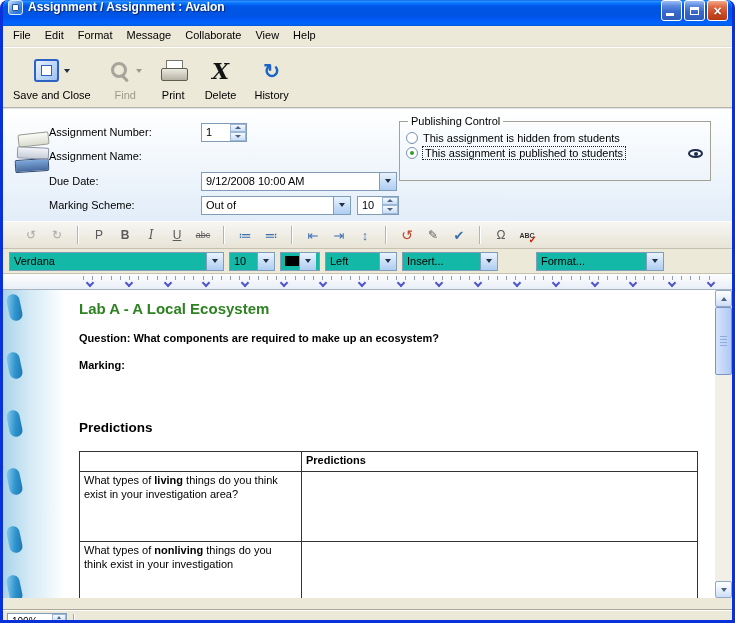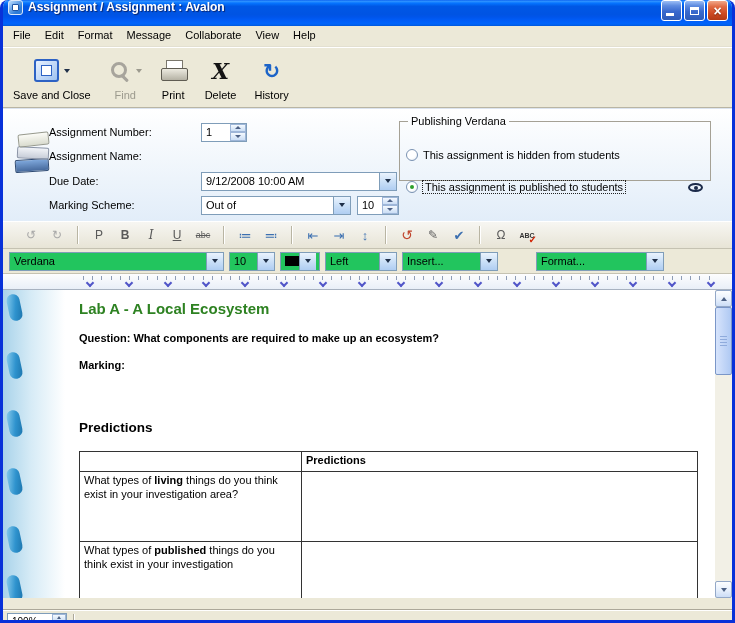--- a/index.html
+++ b/index.html
@@ -68,21 +68,21 @@
   .field .ftext{padding-left:4px;flex:1;white-space:nowrap;overflow:hidden;}
   .spin{width:16px;height:17px;display:flex;flex-direction:column;flex:none;margin:0;}
   .spin-b{flex:1;border:1px solid #9EB6D8;background:linear-gradient(180deg,#F4F9FE,#CBDEF5);display:flex;align-items:center;justify-content:center;}
   .spin-b .tri-up{border-bottom-color:#4D6185;border-left-width:3px;border-right-width:3px;border-bottom-width:3.5px;}
   .spin-b .tri-dn{border-top-color:#4D6185;border-left-width:3px;border-right-width:3px;border-top-width:3.5px;}
   .combo-btn{width:17px;height:100%;flex:none;border-left:1px solid #7F9DB9;display:flex;align-items:center;justify-content:center;
     background:linear-gradient(180deg,#EAF3FD 0%,#CBE0F7 50%,#AFCDF2 100%);}
   input.text-input{height:19px;border:1px solid #7F9DB9;font-family:"Liberation Sans",sans-serif;font-size:11px;padding:0 4px;}
   .pubbox{position:absolute;left:396px;top:6px;width:312px;height:66px;border:1px solid #A5A195;margin:0;padding:2px 6px 4px 6px;}
   .pubbox legend{font-size:11px;padding:0 3px;margin-left:2px;}
-  .radio-row{display:flex;align-items:center;gap:5px;margin-top:20px;}
+  .radio-row{display:flex;align-items:center;gap:5px;margin-top:3px;}
   .radio{width:12px;height:12px;border-radius:50%;border:1px solid #7A92B2;background:radial-gradient(circle at 35% 30%,#FFFFFF 55%,#D8E2EE);flex:none;position:relative;}
   .radio.checked::after{content:'';position:absolute;left:3px;top:3px;width:4px;height:4px;border-radius:50%;background:#2DA02D;}
   .radio-label{white-space:nowrap;}
   .radio-label.focused{outline:1px dotted #212121;padding:0 2px;}
   .eye-icon{margin-left:auto;margin-right:1px;width:15px;height:9px;border:2px solid #1C2B4A;border-radius:50%;position:relative;flex:none;}
   .eye-icon::after{content:'';position:absolute;left:3.5px;top:1px;width:4px;height:4px;border-radius:50%;background:#1C2B4A;}
 
   
   .editbar{height:28px;flex:none;display:flex;align-items:center;gap:2px;padding-left:16px;
     background:linear-gradient(#F7F6F2,#E7E4D6);border-top:1px solid #fff;border-bottom:1px solid #C5C2B2;}
@@ -93,21 +93,21 @@
   .eb-red{color:#C0442C;font-size:14px;}
   .eb-bold{font-weight:bold;}
   .eb-italic{font-family:"DejaVu Serif",serif;font-style:italic;}
   .eb-under{text-decoration:underline;}
   .eb-strike{font-size:9px;text-decoration:line-through;}
   .eb-abc{font-size:7px;font-weight:bold;letter-spacing:0;color:#333;}
   .eb-chk{position:absolute;right:2px;bottom:0;color:#D22000;font-size:10px;font-weight:bold;}
 
   
   .combobar{height:25px;flex:none;display:flex;align-items:center;gap:5px;padding-left:6px;background:#ECE9D8;border-bottom:1px solid #C5C2B2;}
-  .combo{height:19px;background:#22c55e;border:1px solid #7F9DB9;display:flex;align-items:center;font-size:11px;}
+  .combo{height:19px;background:#14b8a6;border:1px solid #7F9DB9;display:flex;align-items:center;font-size:11px;}
   .combo .ctext{padding-left:4px;flex:1;white-space:nowrap;overflow:hidden;}
   .swatch{width:14px;height:10px;background:#000;margin-left:4px;flex:1;max-width:14px;}
 
   
   .ruler{height:16px;flex:none;position:relative;background:linear-gradient(#FDFDFE,#E9EFF7);border-bottom:1px solid #A8B2C0;overflow:hidden;}
   .ruler::before{content:'';position:absolute;left:80px;right:16px;top:2px;height:4px;
     background:repeating-linear-gradient(90deg,#8E9CB5 0 1px,transparent 1px 9.2px);}
   .tabmarks{position:absolute;left:84px;right:18px;top:6px;height:9px;display:flex;justify-content:space-between;}
   .tabmark{width:6px;height:6px;border-right:2px solid #5156C8;border-bottom:2px solid #5156C8;transform:rotate(45deg);flex:none;}
 
@@ -267,21 +267,21 @@
               <i class="tri tri-up"></i>
             </span>
           <span class="spin-b">
               <i class="tri tri-dn"></i>
             </span>
         </span>
       </div>
     </div>
 
     <fieldset class="pubbox">
-      <legend>Publishing Verdana</legend>
+      <legend>Publishing Control</legend>
       <div class="radio-row">
         <span class="radio"></span>
         <span class="radio-label">This assignment is hidden from students</span>
       </div>
       <div class="radio-row">
         <span class="radio checked"></span>
         <span class="radio-label focused">This assignment is published to students</span>
         <span class="eye-icon"></span>
       </div>
     </fieldset>
@@ -403,21 +403,21 @@
           <th>Predictions</th>
         </tr>
         <tr class="body-row">
           <td>
             <span>What types of </span><b>living</b><span> things do you think exist in your investigation area?</span>
           </td>
           <td></td>
         </tr>
         <tr class="body-row">
           <td>
-            <span>What types of </span><b>published</b><span> things do you think exist in your investigation</span>
+            <span>What types of </span><b>nonliving</b><span> things do you think exist in your investigation</span>
           </td>
           <td></td>
         </tr>
       </tbody>
         </table>
     </div>
 
     <div class="vscroll">
       <div class="sb-btn up">
           <i class="tri tri-up"></i>

